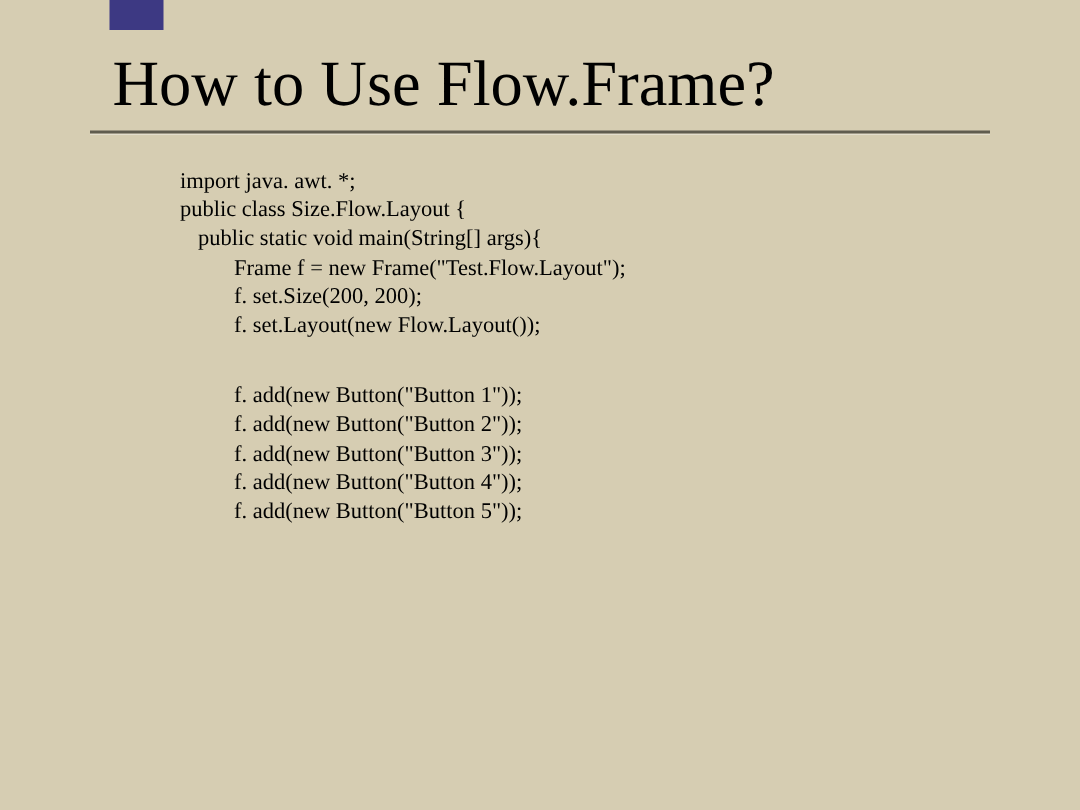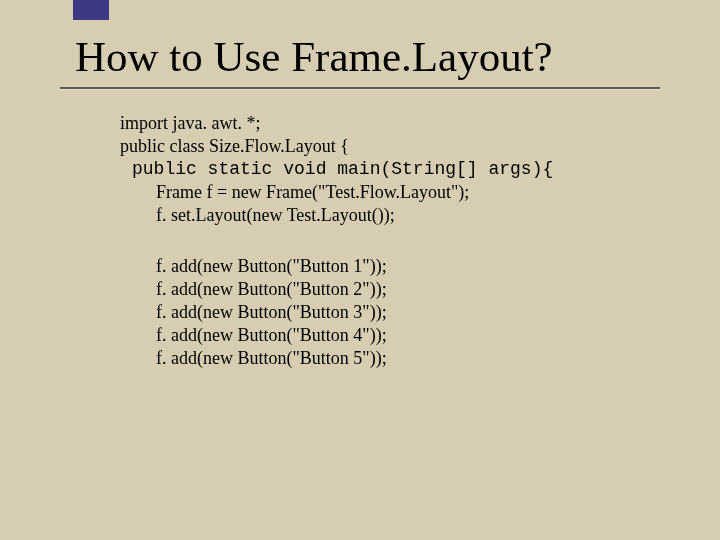--- a/index.html
+++ b/index.html
@@ -33,51 +33,51 @@
       margin-bottom: 6px;
       margin-left: 15px;
     }
     .title-underline {
       border-top: 2px solid rgba(0,0,0,0.55);
       border-bottom: 1px solid rgba(255,255,255,0.35);
       height: 0;
       margin: 0 0 22px 0;
     }
     .code-block {
-      font-size: 18px;
+      font-size: 15px;
       line-height: 1.28;
       margin-left: 60px;
       font-family: "Times New Roman", Times, serif;
     }
     .indent-1 {
       padding-left: 12px;
-      font-family: Liberation Mono, monospace;
     }
     .indent-2 {
       padding-left: 36px;
     }
     .para-gap {
       height: 28px;
     }
   </style>
 </head>
 <body>
 
 <div class="top-accent"></div>
 
 <div class="slide">
-  <h1 class="title">How to Use Frame.Layout?</h1>
+  <h1 class="title">How to Use Flow.Frame?</h1>
   <div class="title-underline"></div>
 
   <div class="code-block">
     <div>import java. awt. *;</div>
     <div>public class Size.Flow.Layout {</div>
     <div class="indent-1">public static void main(String[] args){</div>
     <div class="indent-2">Frame f = new Frame("Test.Flow.Layout");</div>
-    <div class="indent-2">f. set.Layout(new Test.Layout());</div>
+    <div class="indent-2">f. set.Size(200, 200);</div>
+    <div class="indent-2">f. set.Layout(new Flow.Layout());</div>
     <div class="para-gap"></div>
     <div class="indent-2">f. add(new Button("Button 1"));</div>
     <div class="indent-2">f. add(new Button("Button 2"));</div>
     <div class="indent-2">f. add(new Button("Button 3"));</div>
     <div class="indent-2">f. add(new Button("Button 4"));</div>
     <div class="indent-2">f. add(new Button("Button 5"));</div>
     <div class="para-gap"></div>
   </div>
 </div>
 

